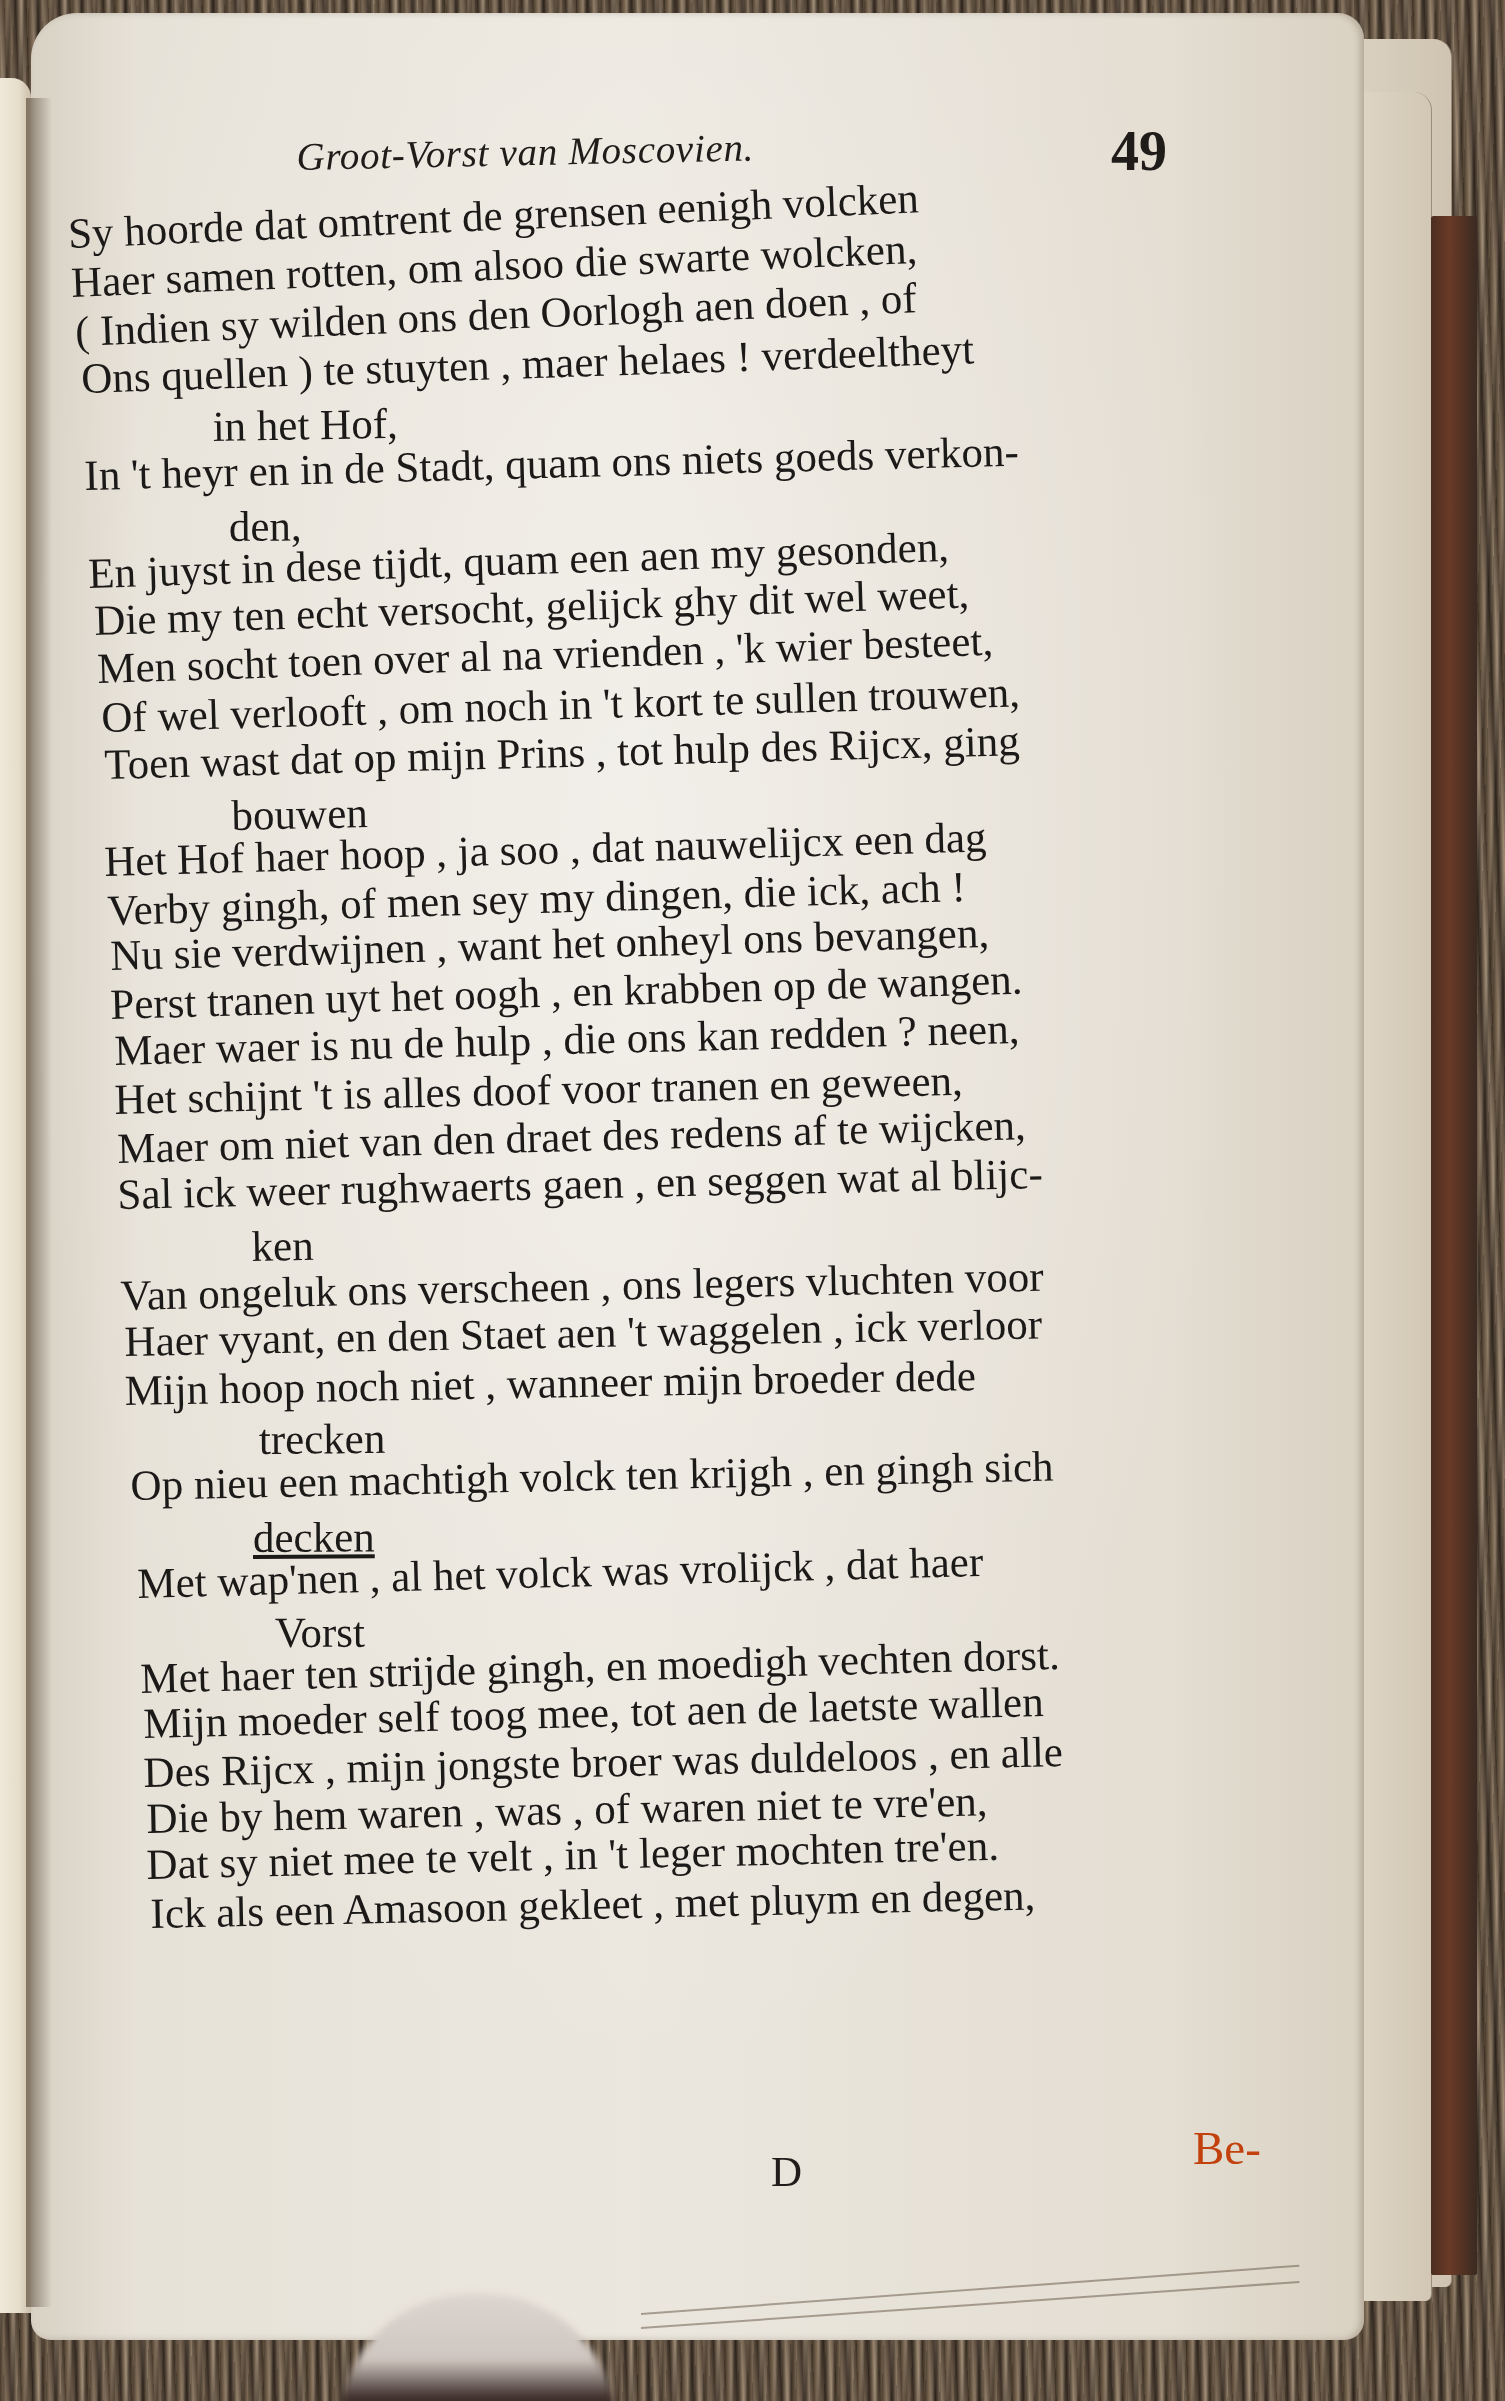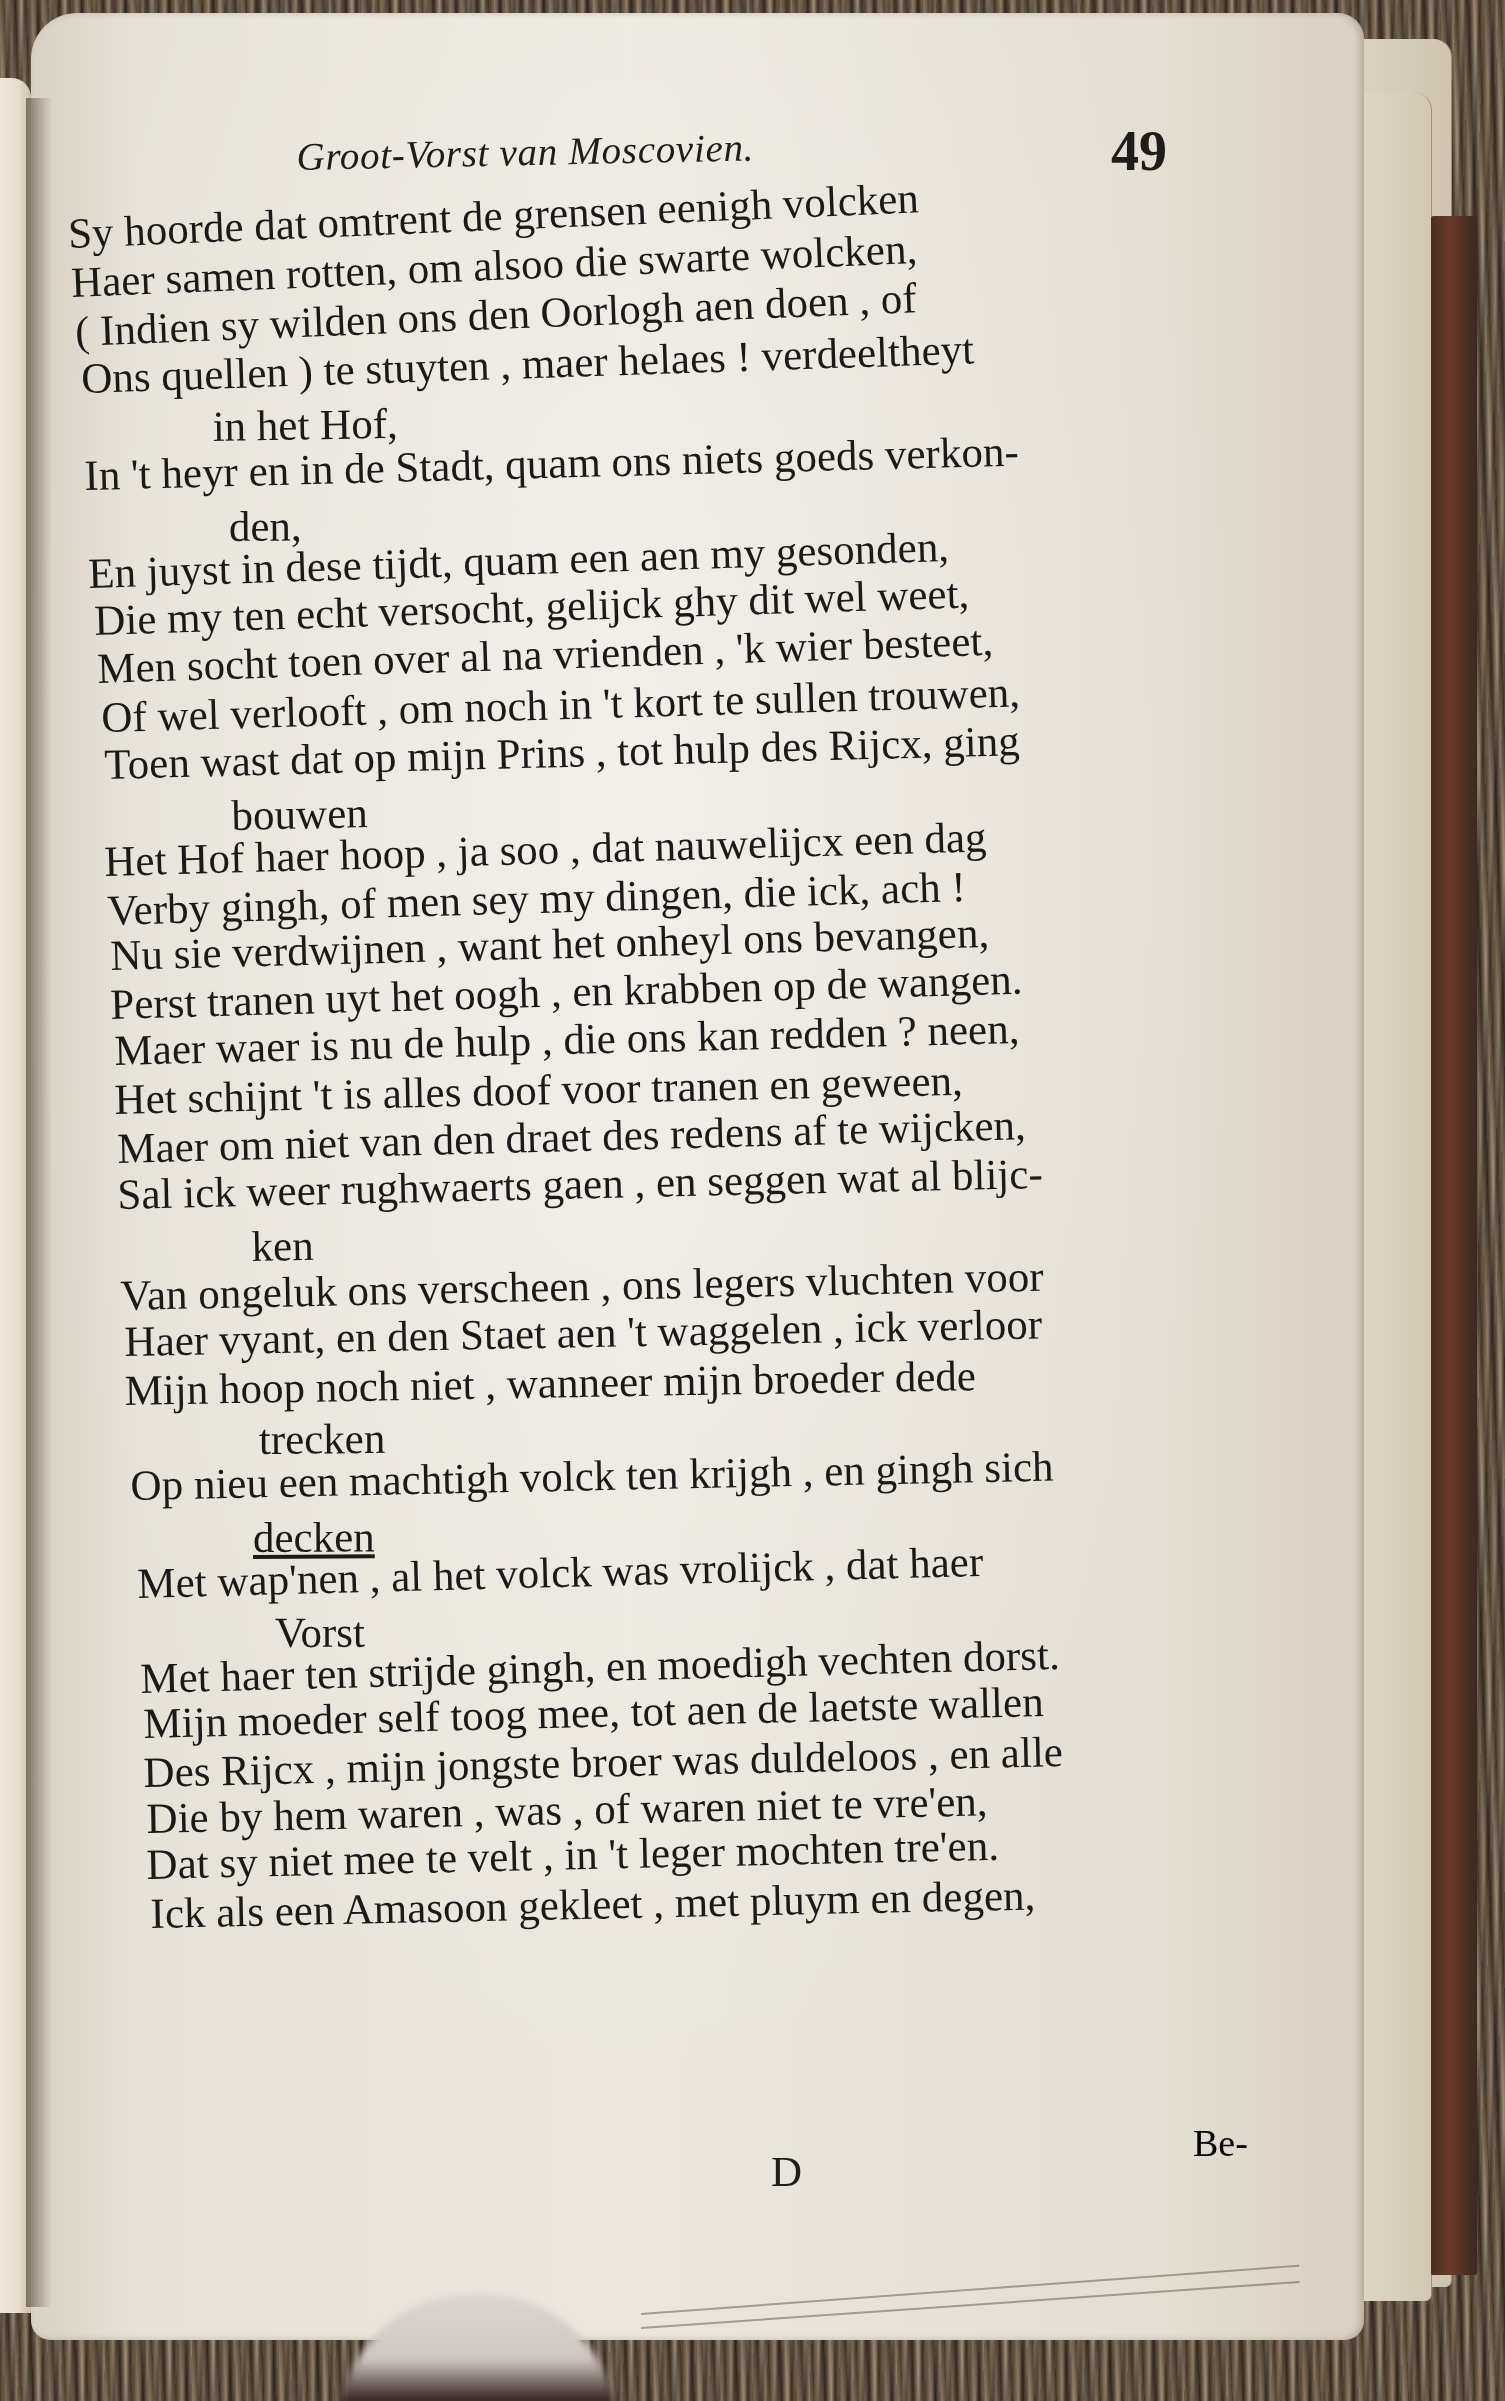--- a/index.html
+++ b/index.html
@@ -132,23 +132,23 @@
     left: 771px;
     top: 2147px;
     font-size: 43px;
     z-index: 6;
     color: #1f1c19;
   }
   .catchword {
     position: absolute;
     left: 1193px;
     top: 2121px;
-    font-size: 38px;
-    z-index: 6;
-    color: #000000;
+    font-size: 47px;
+    z-index: 6;
+    color: #c2410c;
   }
 </style>
 </head>
 <body>
 
 <div class="left-page"></div>
 <div class="edge e1"></div>
 <div class="edge e2"></div>
 <div class="board"></div>
 

